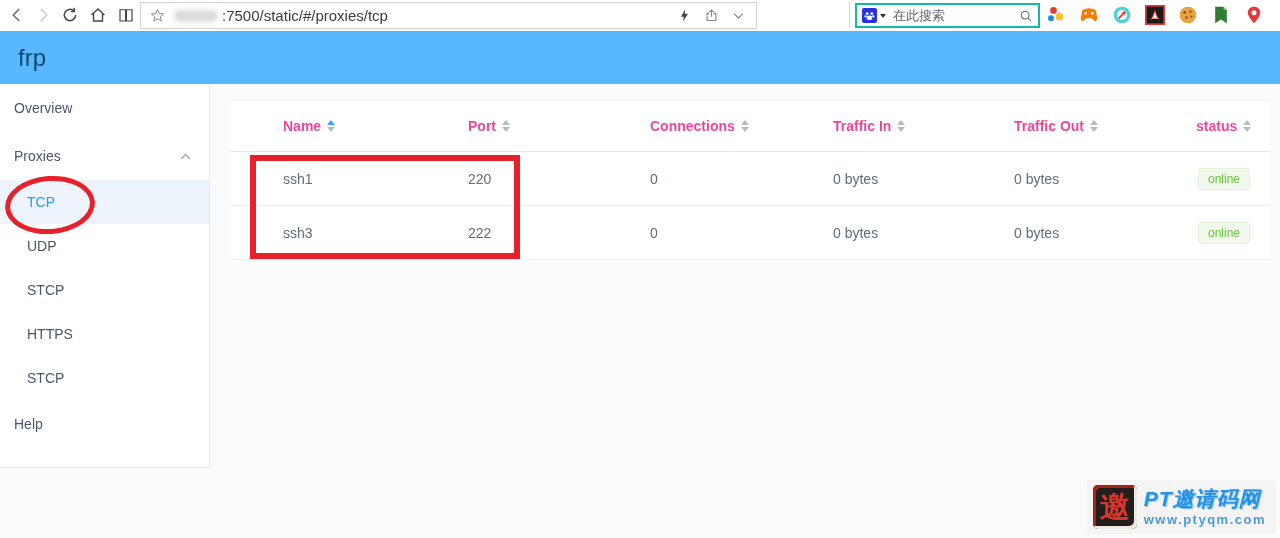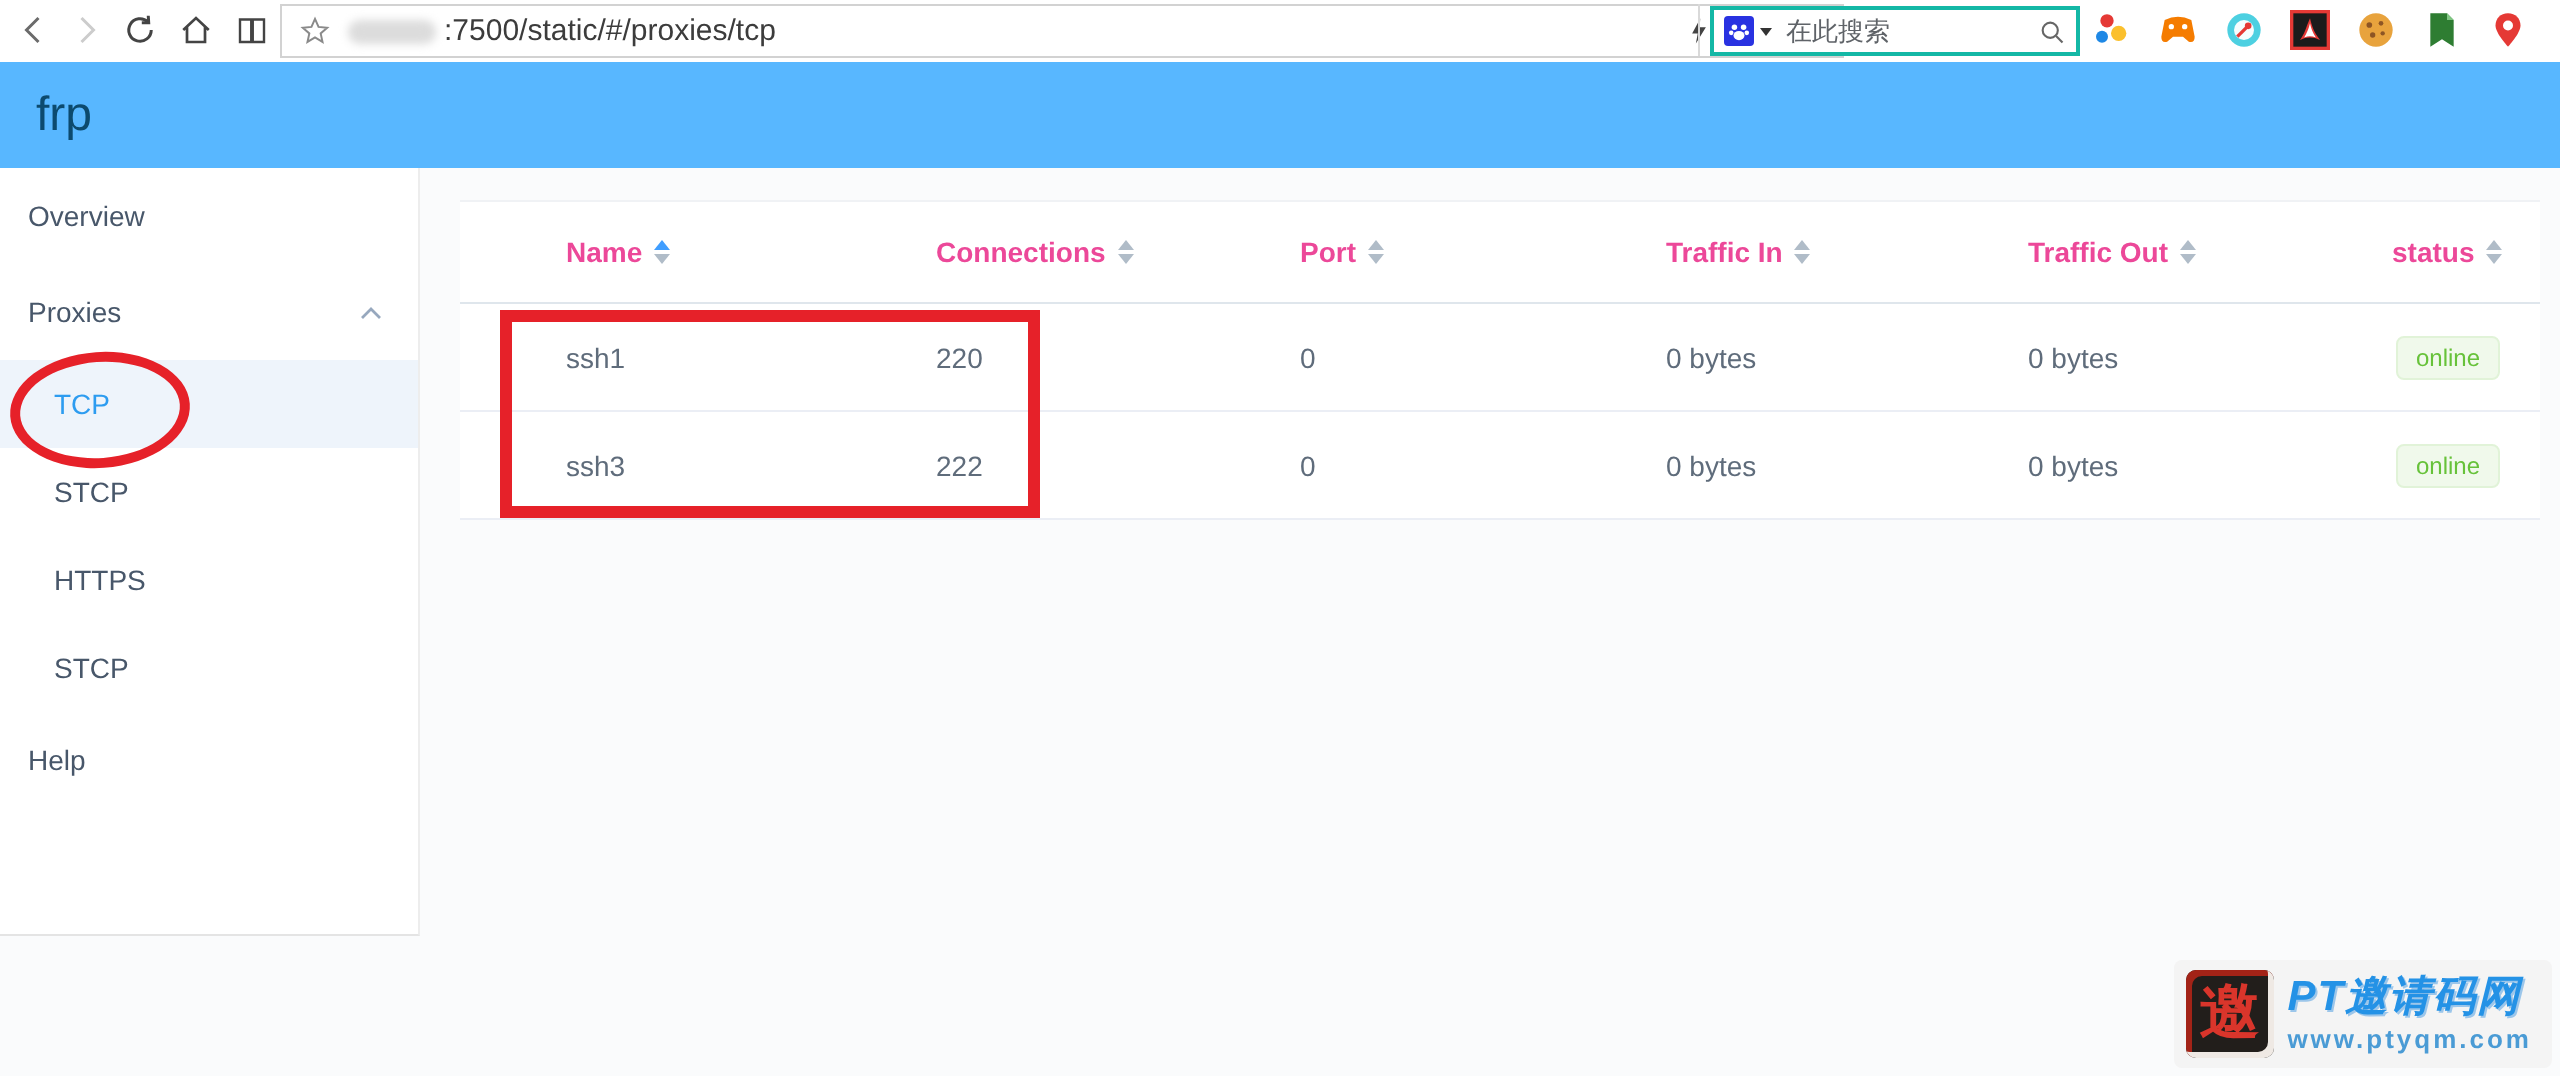--- a/index.html
+++ b/index.html
@@ -3,21 +3,21 @@
 <meta charset="utf-8">
 <style>
   * { box-sizing: border-box; margin: 0; padding: 0; }
   html,body { width:1280px; height:538px; overflow:hidden; }
   body { font-family:"Liberation Sans", sans-serif; background:#fafbfc; position:relative; }
 
   
   .toolbar { position:absolute; left:0; top:0; width:1280px; height:31px; background:#fff; }
   .navicon { position:absolute; top:6px; width:18px; height:18px; cursor:pointer; }
   .navicon svg { width:100%; height:100%; }
-  .addrbar { position:absolute; left:140px; top:2px; width:782px; height:27px; background:#fff;
+  .addrbar { position:absolute; left:140px; top:2px; width:617px; height:27px; background:#fff;
              border:1px solid #d2d2d2; display:flex; align-items:center; padding:0 8px; }
   .addr-star { width:17px; height:17px; flex:0 0 auto; }
   .blurblob { width:44px; height:12px; background:#dcdcdc; border-radius:6px; filter:blur(2px);
               margin-left:8px; flex:0 0 auto; }
   .urltext { font-size:15px; color:#3c3c3c; margin-left:4px; white-space:nowrap; flex:1 1 auto;
              overflow:hidden; }
   .addr-right { display:flex; align-items:center; gap:12px; flex:0 0 auto; margin-right:2px; }
   .addr-right svg { width:15px; height:15px; display:block; }
   .tb-sep { position:absolute; left:849px; top:2px; width:1px; height:26px; background:#d9d9d9; }
   .searchbox { position:absolute; left:855px; top:3px; width:185px; height:25px; background:#fff;
@@ -231,20 +231,23 @@
     <span class="chev-up">
       <svg viewBox="0 0 11 7">
           <path d="M1 6 L5.5 1.5 L10 6" fill="none" stroke="#97a8be" stroke-width="1.4"></path>
         </svg>
     </span>
   </div>
   <div class="side-sub active">
     <span>TCP</span>
   </div>
   <div class="side-sub">
+    <span>UDP</span>
+  </div>
+  <div class="side-sub">
     <span>STCP</span>
   </div>
   <div class="side-sub">
     <span>HTTPS</span>
   </div>
   <div class="side-sub">
     <span>STCP</span>
   </div>
   <div class="side-item">
     <span>Help</span>
@@ -255,28 +258,28 @@
   <div class="trow thead">
     <div class="hcell"></div>
     <div class="hcell">
       <span>Name</span>
       <span class="caret-wrap asc">
           <i class="car-up"></i>
           <i class="car-dn"></i>
         </span>
     </div>
     <div class="hcell">
+      <span>Port</span>
+      <span class="caret-wrap">
+          <i class="car-up"></i>
+          <i class="car-dn"></i>
+        </span>
+    </div>
+    <div class="hcell">
       <span>Connections</span>
-      <span class="caret-wrap">
-          <i class="car-up"></i>
-          <i class="car-dn"></i>
-        </span>
-    </div>
-    <div class="hcell">
-      <span>Port</span>
       <span class="caret-wrap">
           <i class="car-up"></i>
           <i class="car-dn"></i>
         </span>
     </div>
     <div class="hcell">
       <span>Traffic In</span>
       <span class="caret-wrap">
           <i class="car-up"></i>
           <i class="car-dn"></i>

